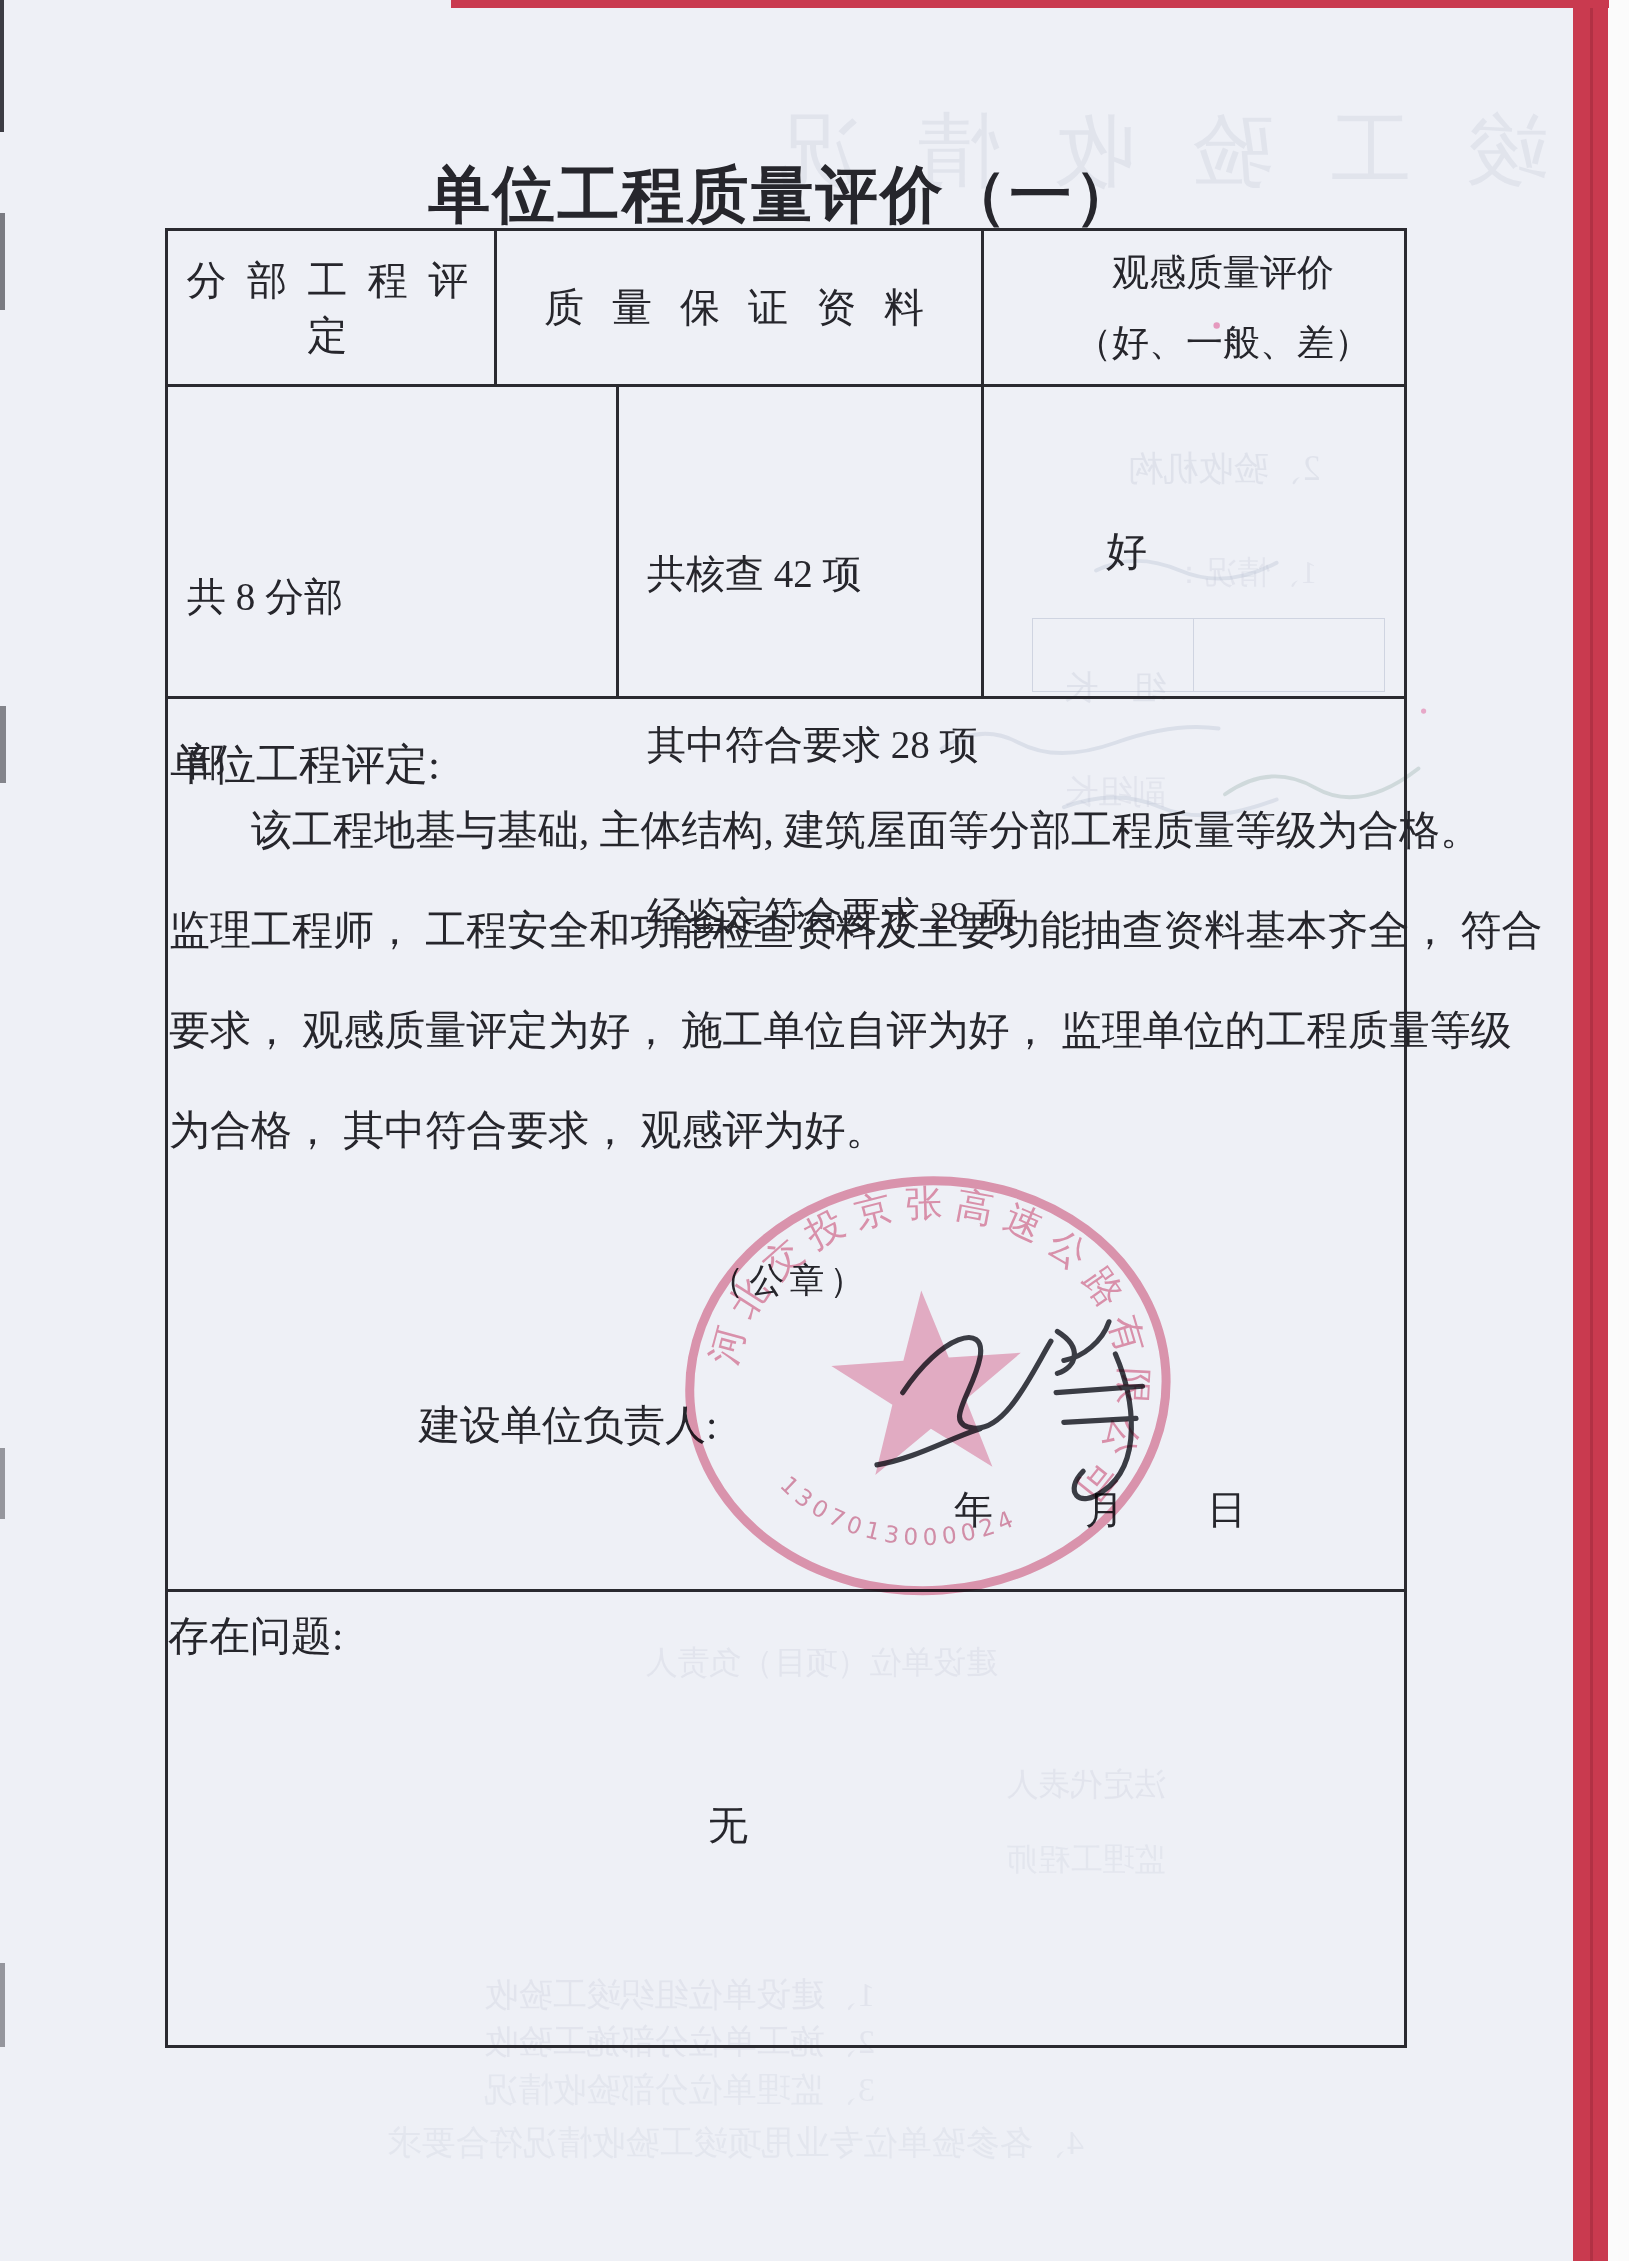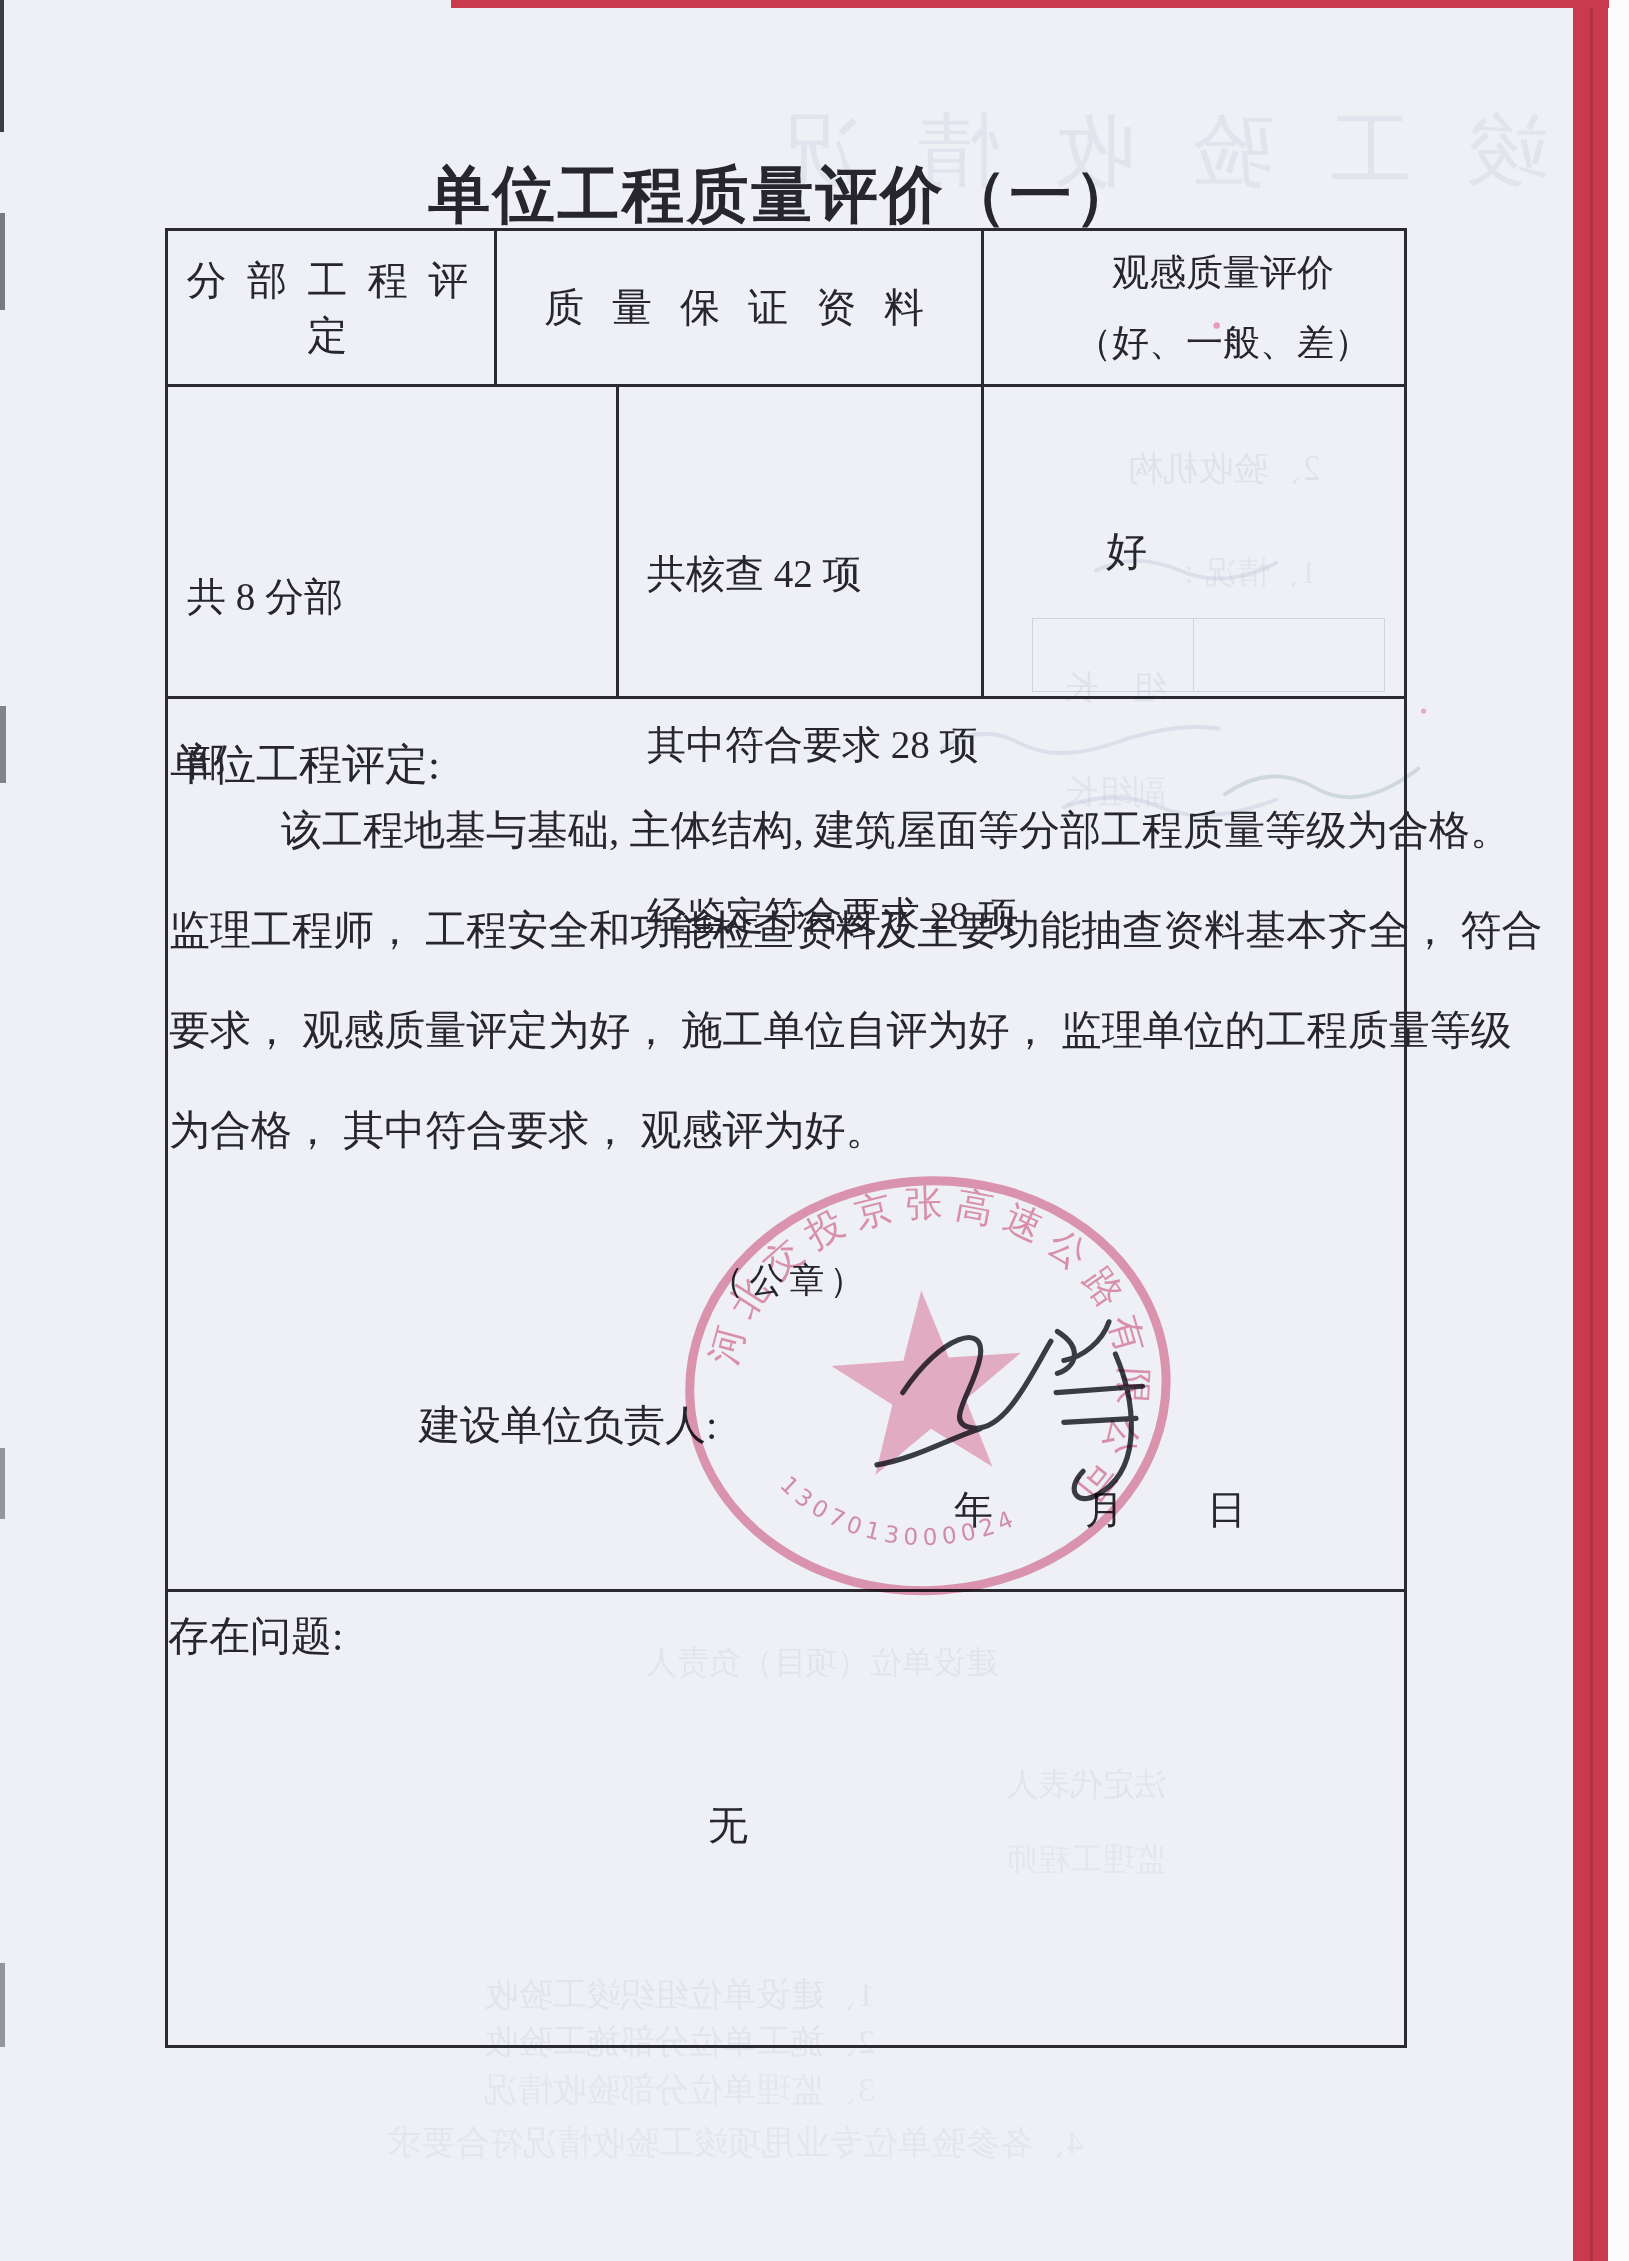--- a/index.html
+++ b/index.html
@@ -42,21 +42,21 @@
   .hc1{left:165px;top:228px;width:330px;height:159px;font-size:40px;letter-spacing:5.2px;}
   .hc2{left:495px;top:228px;width:487px;height:159px;font-size:40px;letter-spacing:9px;}
   .hc3{left:982px;top:228px;width:482px;height:159px;font-size:37px;flex-direction:column;line-height:70px;}
 
   .b1{left:187px;top:459px;font-size:39px;line-height:55px;text-align:left;}
   .b2{left:647px;top:431px;font-size:39px;line-height:57px;text-align:left;}
   .good{left:1106px;top:524px;font-size:41px;}
 
   .eval-head{left:170px;top:736px;font-size:43px;}
   .pline{left:169px;font-size:41px;}
-  .pl0{top:803px;padding-left:112px;}
+  .pl0{top:803px;padding-left:82px;}
   .pl1{top:903px;}
   .pl2{top:1003px;}
   .pl3{top:1103px;}
 
   .seal-cap{left:709px;top:1257px;width:174px;text-align:left;font-size:35px;letter-spacing:5.2px;}
   .signer{left:419px;top:1398px;font-size:41px;}
   .yy{left:954px;top:1483px;font-size:39px;}
   .mm{left:1085px;top:1483px;font-size:39px;}
   .dd{left:1207px;top:1483px;font-size:39px;}
 

